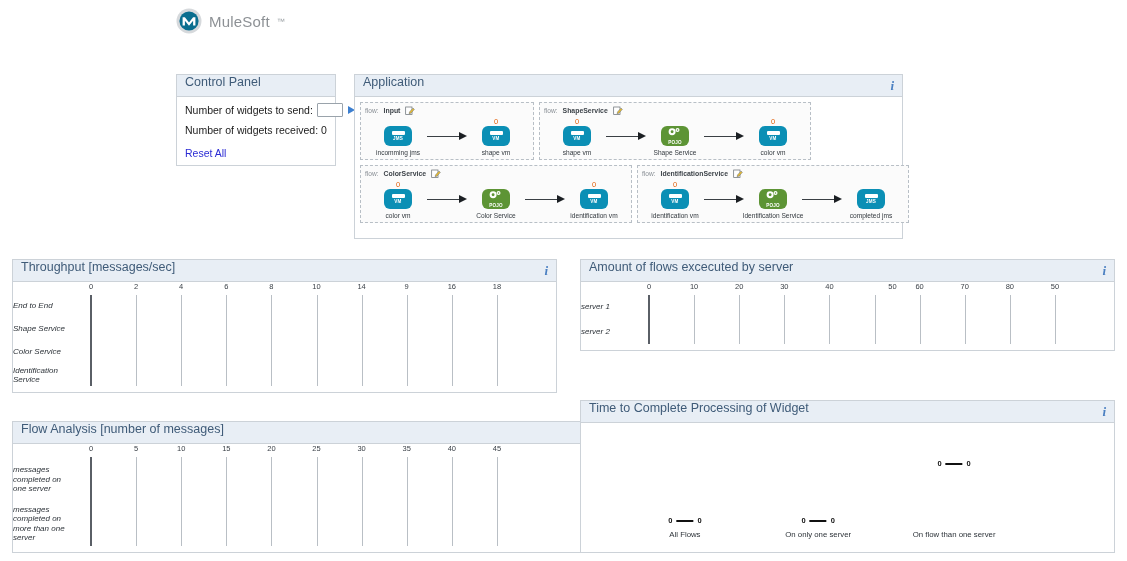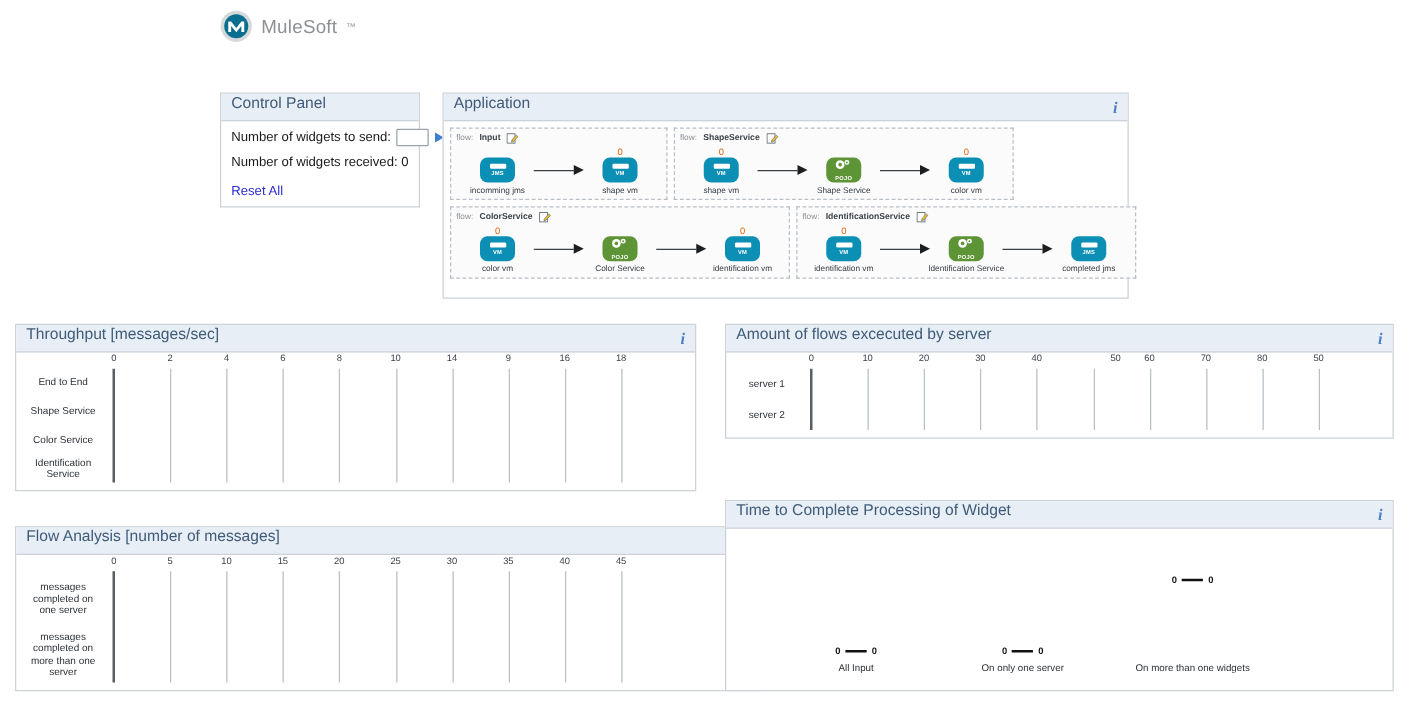--- a/index.html
+++ b/index.html
@@ -92,22 +92,23 @@
 
   
   #throughput { left: 12px; top: 259px; width: 545px; height: 134px; }
   #flowanalysis { left: 12px; top: 421px; width: 597px; height: 132px; }
   #servers { left: 580px; top: 259px; width: 535px; height: 92px; }
   #ttc { left: 580px; top: 400px; width: 535px; height: 153px; }
 
   .chart-body { position: relative; width: 100%; height: calc(100% - 22px); }
   .cat-label {
     position: absolute; right: 0; font-size: 8px; color: #2c3238;
-    text-align: center; line-height: 9.5px; white-space: pre-line;
+    text-align: left; line-height: 9.5px; white-space: pre-line;
     transform: translateY(-50%);
+    font-style: italic;
   }
   .axis-zero { position: absolute; width: 2px; background: #5a5f66; }
   .tick-line { position: absolute; width: 1px; background: #b9bfc5; }
   .tick-label {
     position: absolute; font-size: 7.5px; color: #3b4148;
     transform: translateX(-50%); top: 0;
   }
 
   
   .ttc-marker { position: absolute; display: flex; align-items: center; gap: 4px; transform: translateX(-50%); }
@@ -455,29 +456,29 @@
     <div class="panel-head">
       <span class="ttl">Time to Complete Processing of Widget</span>
       <span class="info-i">i</span>
     </div>
     <div class="chart-body">
         <div class="ttc-marker" style="left: 103.935px; top: 93px;">
           <span class="val">0</span>
           <span class="ln"></span>
           <span class="val">0</span>
         </div>
-        <div class="ttc-group-label" style="left: 103.935px; top: 107px;">All Input</div>
+        <div class="ttc-group-label" style="left: 103.935px; top: 107px;">All Flows</div>
         <div class="ttc-marker" style="left: 237.185px; top: 93px;">
           <span class="val">0</span>
           <span class="ln"></span>
           <span class="val">0</span>
         </div>
         <div class="ttc-group-label" style="left: 237.185px; top: 107px;">On only one server</div>
         <div class="ttc-marker" style="left: 373.1px; top: 36px;">
           <span class="val">0</span>
           <span class="ln"></span>
           <span class="val">0</span>
         </div>
-        <div class="ttc-group-label" style="left: 373.1px; top: 107px;">On more than one widgets</div>
+        <div class="ttc-group-label" style="left: 373.1px; top: 107px;">On flow than one server</div>
       </div>
   </div>
 
 </div>
 
 </body></html>

